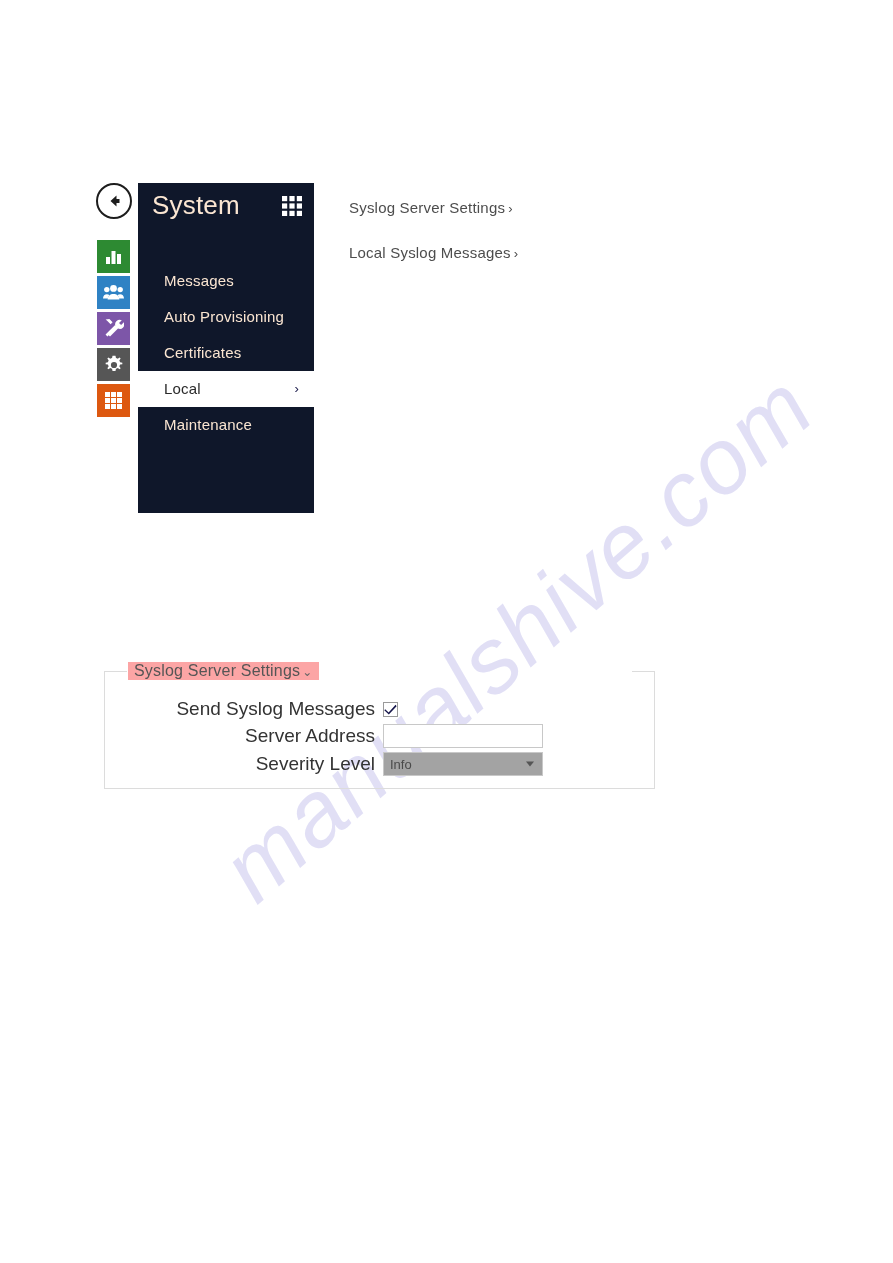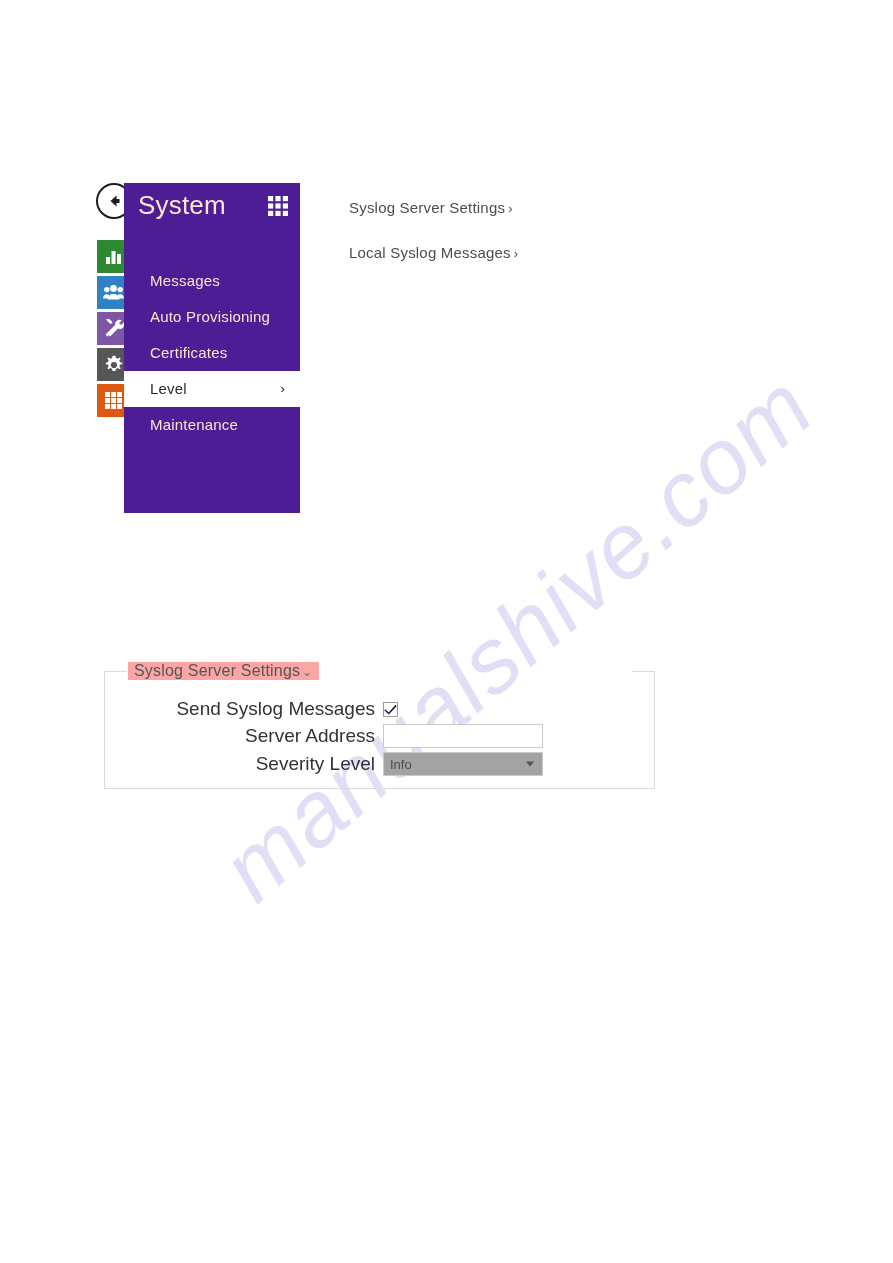--- a/index.html
+++ b/index.html
@@ -84,25 +84,25 @@
   .rail-icon svg { display: block; }
   .rail-green  { background: #2d8a32; }
   .rail-blue   { background: #2f82c4; }
   .rail-purple { background: #7d56a8; }
   .rail-gray   { background: #565656; }
   .rail-orange { background: #dd5810; }
 
   
   .menu-panel {
     position: absolute;
-    left: 28px;
+    left: 42px;
     top: 0px;
     width: 176px;
     height: 330px;
-    background: #4c1d95;
+    background: #0f172a;
   }
   .menu-title {
     position: absolute;
     left: 14px;
     top: 7px;
     font-size: 26px;
     color: #fbe6d2;
     font-weight: 400;
     letter-spacing: 0.2px;
   }
@@ -393,21 +393,21 @@
       <div class="menu-item">
         <span>Messages</span>
       </div>
       <div class="menu-item">
         <span>Auto Provisioning</span>
       </div>
       <div class="menu-item">
         <span>Certificates</span>
       </div>
       <div class="menu-item active">
-        <span>Level</span>
+        <span>Local</span>
         <span class="chev">›</span>
       </div>
       <div class="menu-item">
         <span>Maintenance</span>
       </div>
     </div>
   </div>
 </div>
 
 <div class="section-links">

